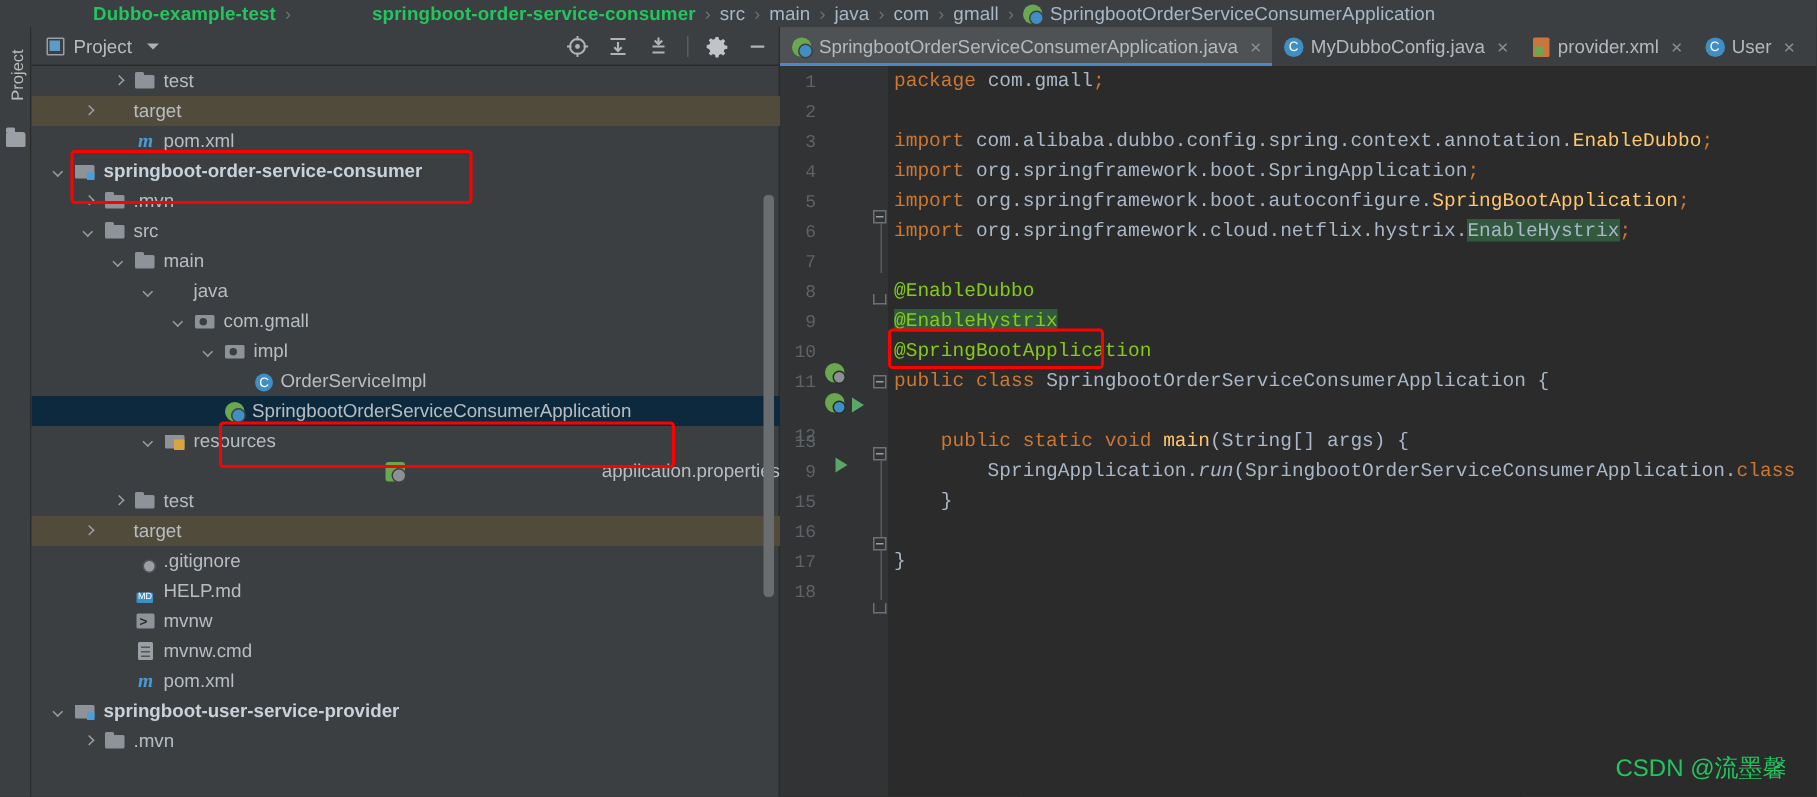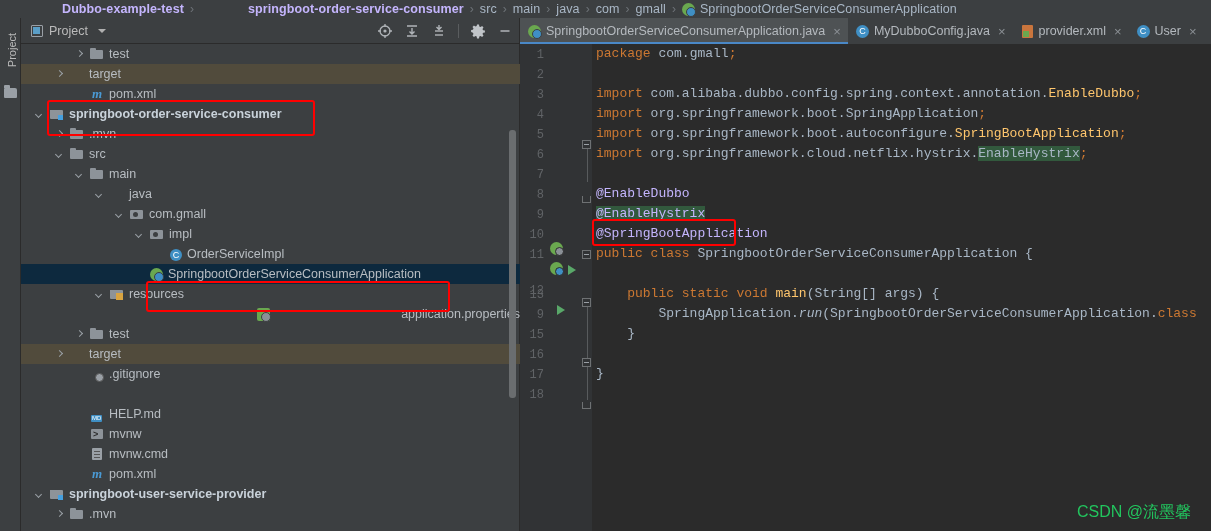--- a/index.html
+++ b/index.html
@@ -17,21 +17,21 @@
     background: #3c3f41;
     display: flex; align-items: center;
     padding-left: 14px;
     white-space: nowrap;
     overflow: hidden;
   }
   .crumb {
     font-size: 12.5px; color: #a9b7c6; letter-spacing: .1px;
     display: inline-flex; align-items: center;
   }
-  .crumb.bold { font-weight: bold; color: #c4b5fd; padding-left: 48px; }
+  .crumb.bold { font-weight: bold; color: #22c55e; padding-left: 48px; }
   .crumb-sep { color: #6d7277; font-size: 12px; margin: 0 6px; }
 
   
   .left-strip {
     position: absolute; left: 0; top: 18px; width: 21px; height: 513px;
     background: #3c3f41; border-right: 1px solid #2b2b2b;
   }
   .strip-label {
     position: absolute; left: -16px; top: 26px; width: 56px;
     transform: rotate(-90deg);
@@ -315,21 +315,21 @@
   .code {
     position: absolute; left: 76px; top: 0; width: 615px; height: 487px;
     font-family: "Liberation Mono", monospace;
     font-size: 13px;
     white-space: pre;
   }
   .cl { position: absolute; left: 0; height: 20px; line-height: 20px; }
 
   .kw   { color: #cc7832; }
   .plain{ color: #a9b7c6; }
-  .ann  { color: #c4b5fd; }
+  .ann  { color: #84cc16; }
   .hl   { background: #32593d; }
   .ident{ color: #ffc66d; }
   .italic { font-style: italic; }
 
   
   .watermark {
     position: absolute; right: 20px; bottom: 8px;
     font-size: 16px; color: #22c55e; z-index: 50;
     font-family: "Liberation Sans", sans-serif;
   }
@@ -485,21 +485,21 @@
         <div class="row excluded" style="padding-left: 34px;">
           <span class="arrow right" style="margin-right: 6px;"></span>
           <span class="ic folder-orange"></span>
           <span>target</span>
         </div>
         <div class="row" style="padding-left: 54px;">
           <span class="arrow " style="margin-right: 6px;"></span>
           <span class="ic gitignore"></span>
           <span>.gitignore</span>
         </div>
-        <div class="row" style="padding-left: 54px; margin-top: 20px;">
+        <div class="row" style="padding-left: 54px;">
           <span class="arrow " style="margin-right: 6px;"></span>
           <span class="ic md"></span>
           <span>HELP.md</span>
         </div>
         <div class="row" style="padding-left: 54px;">
           <span class="arrow " style="margin-right: 6px;"></span>
           <span class="ic sh"></span>
           <span>mvnw</span>
         </div>
         <div class="row" style="padding-left: 54px;">

